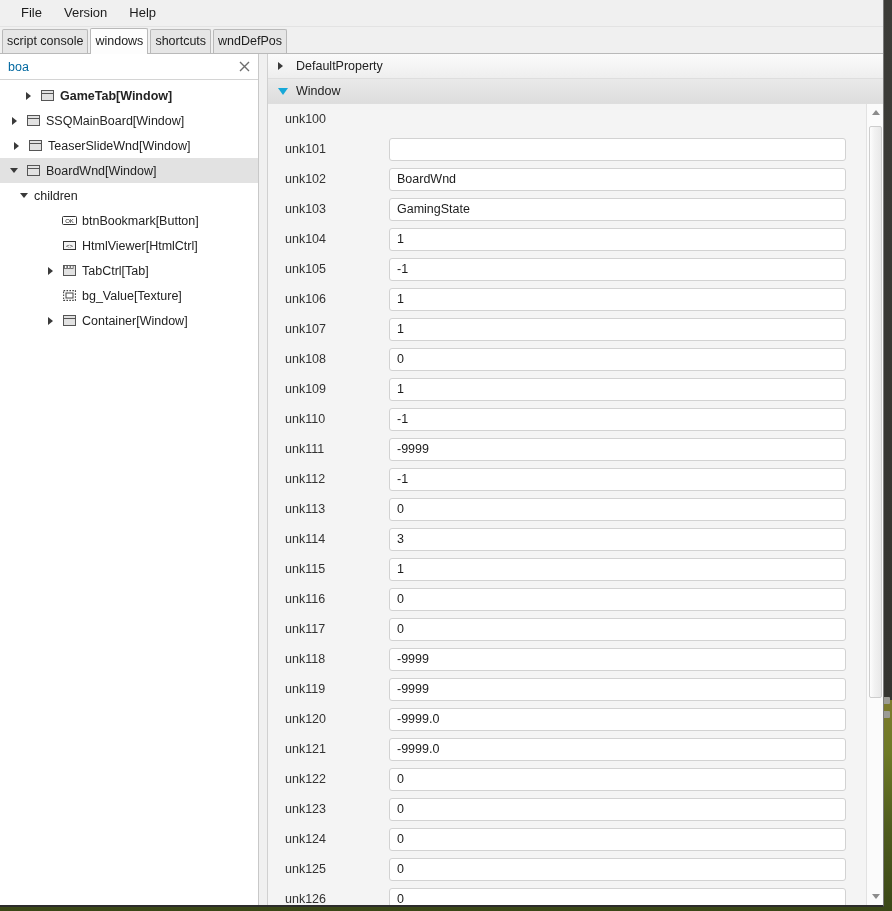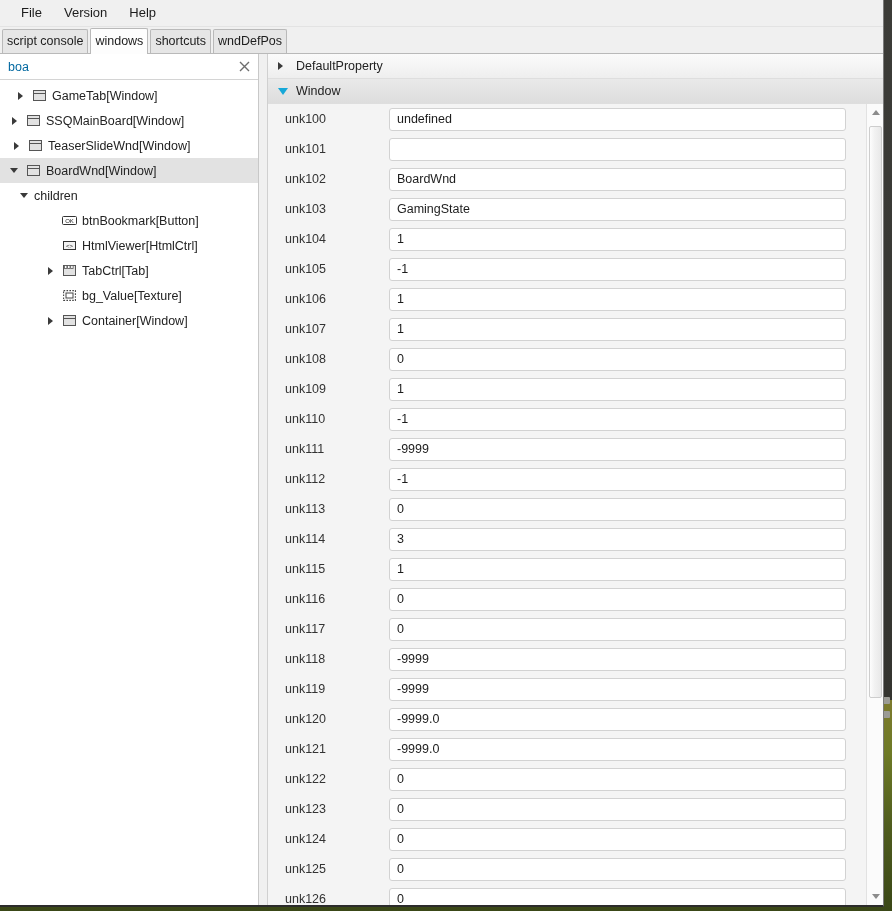--- a/index.html
+++ b/index.html
@@ -297,21 +297,21 @@
       <div id="searchrow">
         <input id="search-input" type="text" value="boa" style="">
         <div id="clear-btn">
           <svg width="11" height="11" viewBox="0 0 11 11" aria-hidden="true">
             <path d="M1 1 L10 10 M10 1 L1 10" stroke="#6d6d6d" stroke-width="1.4" fill="none"></path>
           </svg>
         </div>
       </div>
 
       <div id="tree">
-          <div class="tnode" style="padding-left: 12px;">
+          <div class="tnode" style="padding-left: 20px; font-weight: bold;">
             <span class="twist">
               <i></i>
             </span>
             <span class="ticon">
               <svg width="15" height="15" viewBox="0 0 15 15">
                 <rect x="1.5" y="2.5" width="12" height="10" fill="#e2e2e2" stroke="#555" stroke-width="1"></rect>
                 <line x1="1.5" y1="5.5" x2="13.5" y2="5.5" stroke="#555" stroke-width="1"></line>
               </svg>
             </span>
             <span class="tlabel">GameTab[Window]</span>
@@ -432,21 +432,20 @@
       <div class="group-hdr expanded">
         <span class="gtwist open">
             <i></i>
           </span>
         <span>Window</span>
       </div>
 
       <div id="proplist">
           <div class="prow">
             <div class="pname">unk100</div>
-            <input class="pval" type="text" value="undefined" style="">
           </div>
           <div class="prow">
             <div class="pname">unk101</div>
             <input class="pval" type="text" value="" style="">
           </div>
           <div class="prow">
             <div class="pname">unk102</div>
             <input class="pval" type="text" value="BoardWnd" style="">
           </div>
           <div class="prow">

